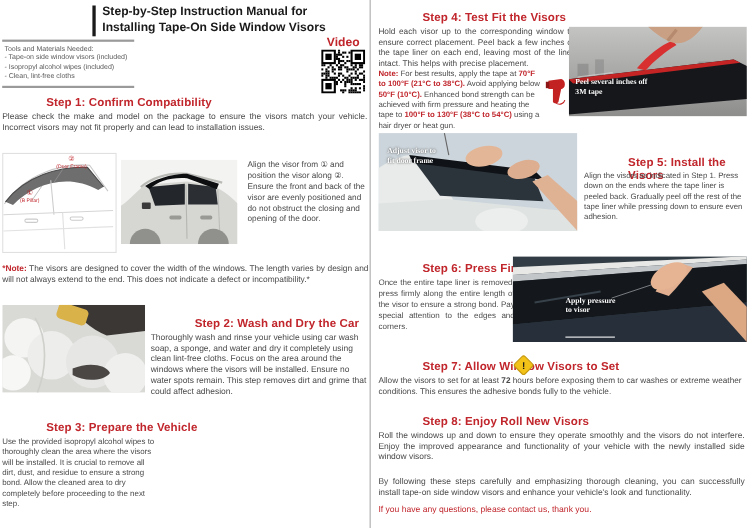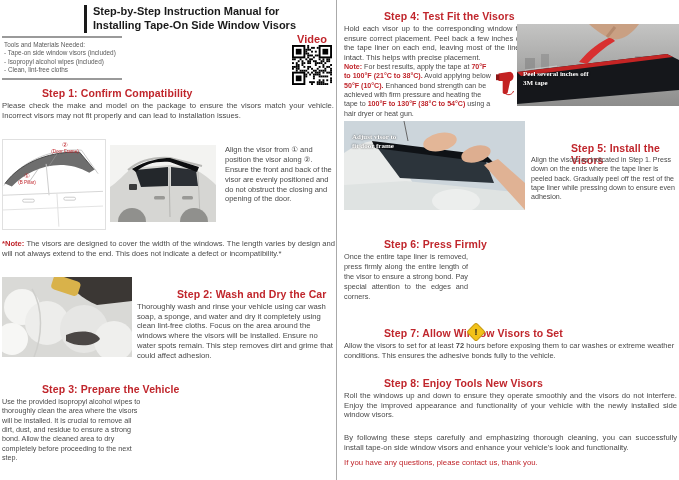--- a/index.html
+++ b/index.html
@@ -323,27 +323,45 @@
     <div class="caption" style="left:8px;top:12px;">
       <div>Adjust visor to</div>
       <div>fit door frame</div>
     </div>
   </div>
   <div class="abs step-heading" style="left:531px;top:142px;">Step 5: Install the Visors</div>
   <div class="abs" style="left:531px;top:156px;width:148px;font-size:7.1px;line-height:1.32;">Align the visors as indicated in Step 1. Press down on the ends where the tape liner is peeled back. Gradually peel off the rest of the tape liner while pressing down to ensure even adhesion.</div>
 
   <div class="abs step-heading" style="left:344px;top:238px;">Step 6: Press Firmly</div>
   <div class="abs" style="left:344px;top:252px;width:124px;font-size:7.3px;line-height:1.38;text-align:justify;">Once the entire tape liner is removed, press firmly along the entire length of the visor to ensure a strong bond. Pay special attention to the edges and corners.</div>
+  <div class="photo" style="left:466px;top:233px;width:213px;height:78px;">
+    <svg viewBox="0 0 213 78" width="213" height="78">
+      <rect width="213" height="78" fill="#323c44"></rect>
+      <path d="M0,10 L213,0 L213,3 L0,17 Z" fill="#e8e8e6"></path>
+      <path d="M0,17 L213,3 L213,7 L0,23 Z" fill="#c2c6c9"></path>
+      <path d="M0,23 L213,7 L213,42 L0,62 Z" fill="#14181d"></path>
+      <path d="M20,42 L80,32" stroke="#46535c" stroke-width="2" opacity="0.7"></path>
+      <path d="M0,62 L213,42 L213,78 L0,78 Z" fill="#27303a"></path>
+      <path d="M152,6 C142,16 134,24 130,32 L142,36 C150,28 158,18 164,10 Z" fill="#e2b091"></path>
+      <ellipse cx="142" cy="18" rx="18" ry="10" fill="#e6b493" transform="rotate(-30 142 18)"></ellipse>
+      <path d="M213,78 L172,32 L192,24 L213,46 Z" fill="#dca783"></path>
+      <path d="M90,38 L126,26" stroke="#ffffff" stroke-width="0.5" opacity="0.8"></path>
+    </svg>
+    <div class="caption" style="left:48px;top:36px;">
+      <div>Apply pressure</div>
+      <div class="u">to visor</div>
+    </div>
+  </div>
 
   <div class="abs step-heading" style="left:344px;top:327px;">Step 7: Allow Window Visors to Set</div>
   <div class="warn">
       <span>!</span>
     </div>
   <div class="abs" style="left:344px;top:341px;width:333px;font-size:7.5px;line-height:1.3;">
     <span>Allow the visors to set for at least </span><span class="seg-b">72</span><span> hours before exposing them to car washes or extreme weather conditions. This ensures the adhesive bonds fully to the vehicle.</span>
   </div>
 
-  <div class="abs step-heading" style="left:344px;top:377px;">Step 8: Enjoy Tools New Visors</div>
+  <div class="abs step-heading" style="left:344px;top:377px;">Step 8: Enjoy Roll New Visors</div>
   <div class="abs body-text" style="left:344px;top:391px;width:333px;">Roll the windows up and down to ensure they operate smoothly and the visors do not interfere. Enjoy the improved appearance and functionality of your vehicle with the newly installed side window visors.</div>
 
   <div class="abs body-text" style="left:344px;top:433px;width:333px;">By following these steps carefully and emphasizing thorough cleaning, you can successfully install tape-on side window visors and enhance your vehicle's look and functionality.</div>
   <div class="abs footer-red" style="left:344px;top:458px;width:333px;">If you have any questions, please contact us, thank you.</div>
 </div>
 
 </body></html>

